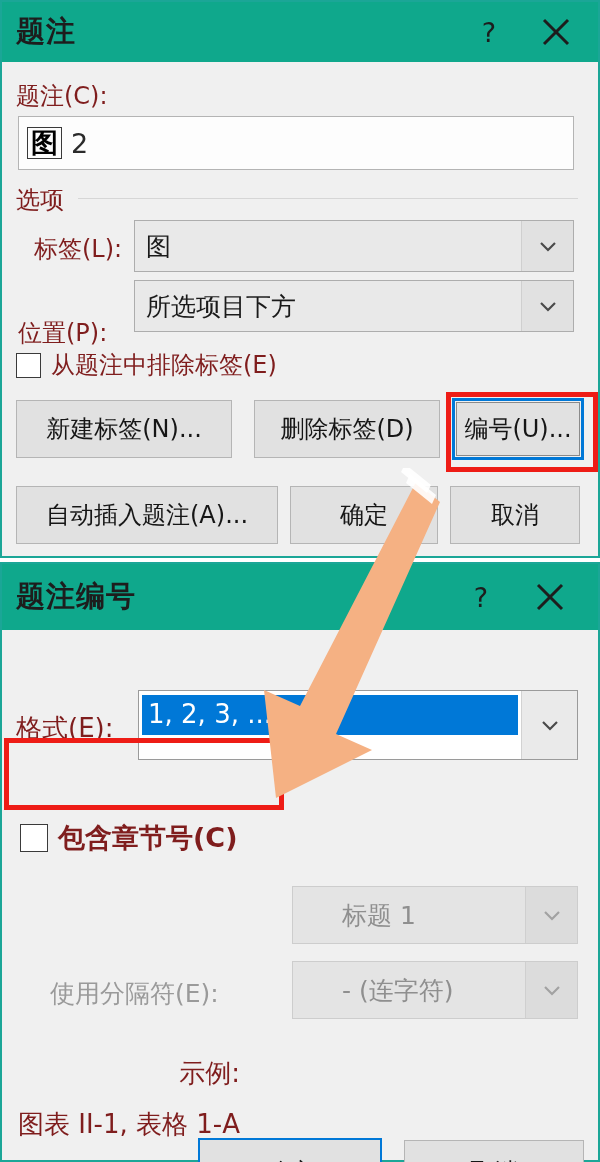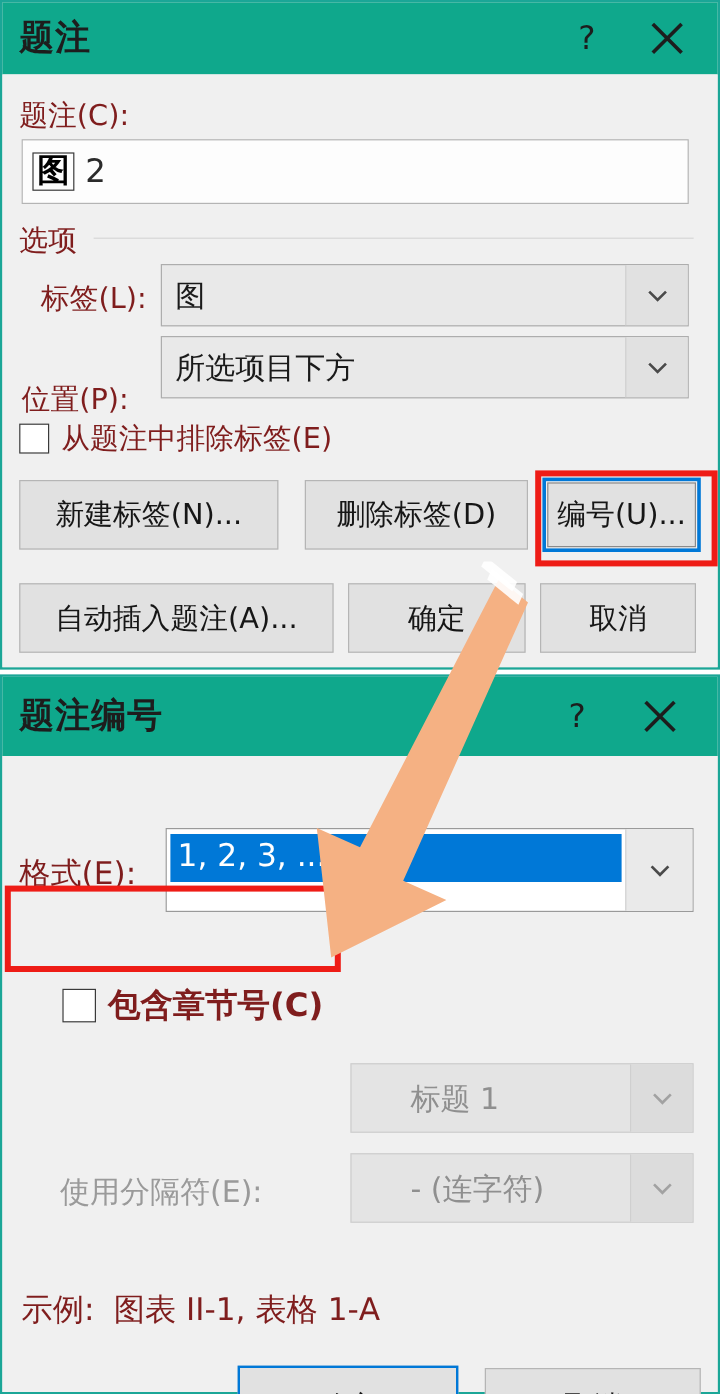--- a/index.html
+++ b/index.html
@@ -168,21 +168,21 @@
         <span class="valwrap">
           <span class="selrow" style="display:flex;">1, 2, 3, ...</span>
         </span>
         <span class="arrow">
           <svg class="chev" viewBox="0 0 18 11">
               <polyline points="2,2 9,9 16,2"></polyline>
             </svg>
         </span>
       </div>
 
-      <div class="cbrow" style="position:absolute; left:18px; top:190px;margin-left:32px;">
+      <div class="cbrow" style="position:absolute; left:18px; top:190px;">
         <span class="cbox" style="width:28px;height:28px;"></span>
         <span class="lbl" style="font-size:27px; font-weight:700;">包含章节号(C)</span>
       </div>
 
       <div class="combo dis" style="position:absolute; left:290px; top:256px; width:286px; height:58px;">
         <span class="val">标题 1</span>
         <span class="arrow">
           <svg class="chev dis" viewBox="0 0 18 11">
               <polyline points="2,2 9,9 16,2"></polyline>
             </svg>
@@ -192,21 +192,21 @@
       <div class="lbl dim" style="position:absolute; left:48px; top:347px; font-size:25px;">使用分隔符(E):</div>
       <div class="combo dis" style="position:absolute; left:290px; top:331px; width:286px; height:58px;gap:32px;">
         <span class="val">-      (连字符)</span>
         <span class="arrow">
           <svg class="chev dis" viewBox="0 0 18 11">
               <polyline points="2,2 9,9 16,2"></polyline>
             </svg>
         </span>
       </div>
 
-      <div style="position:absolute; left:16px; top:444px; display:flex; gap:16px; align-items:flex-end;">
+      <div style="position:absolute; left:16px; top:426px; display:flex; gap:16px; align-items:flex-end;flex-direction:column;">
         <span class="lbl" style="font-size:26px;">示例:</span>
         <span class="lbl" style="font-size:26px;">图表 II-1, 表格 1-A</span>
       </div>
 
       <div class="btn focus" style="position:absolute; left:196px; top:508px; width:184px; height:68px;">确定</div>
       <div class="btn" style="position:absolute; left:402px; top:510px; width:180px; height:64px;">取消</div>
 
     </div>
   </div>
 

